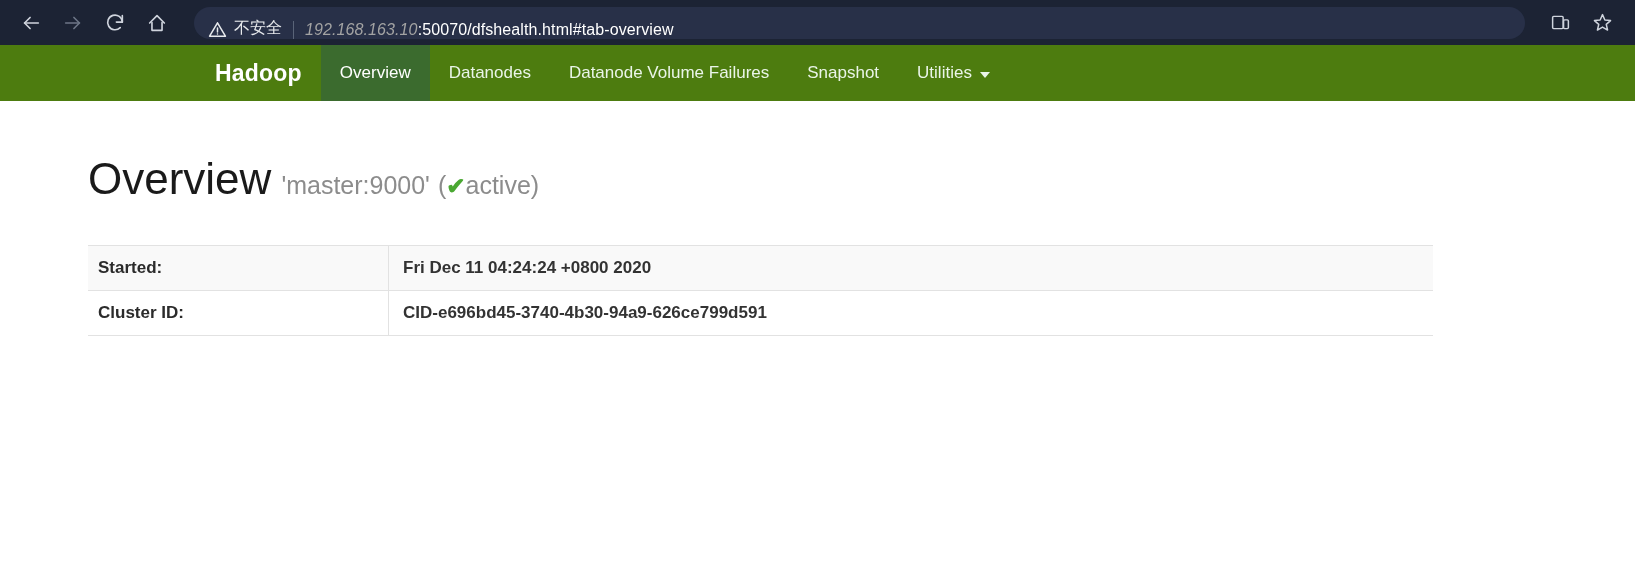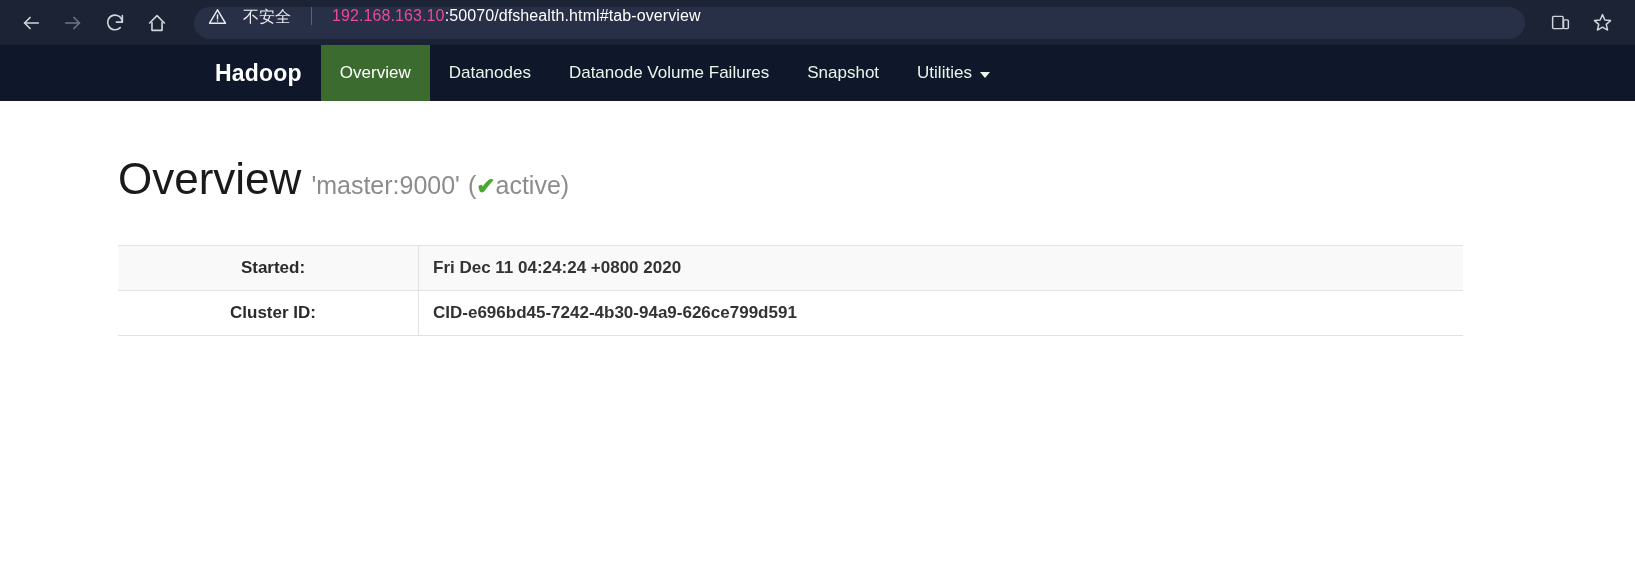--- a/index.html
+++ b/index.html
@@ -33,27 +33,26 @@
     margin-right: 8px;
   }
   .nav-btn svg { display: block; }
   .omnibox {
     flex: 1 1 auto;
     height: 32px;
     background: #2b3purple;
     background: #283048;
     border-radius: 16px;
     display: flex;
-    align-items: flex-start;
+    align-items: flex-end;
     padding: 0 14px;
     margin-left: 12px;
     margin-right: 12px;
     box-sizing: border-box;
     min-width: 0;
-    gap: 9px;
   }
   .warn-icon {
     flex: 0 0 auto;
     margin-right: 7px;
     display: flex;
     align-items: center;
   }
   .warn-text {
     color: #e8eaed;
     font-size: 16px;
@@ -67,33 +66,33 @@
     margin: 0 11px;
     flex: 0 0 auto;
   }
   .url-wrap {
     font-size: 16px;
     white-space: nowrap;
     overflow: hidden;
     text-overflow: ellipsis;
     letter-spacing: 0.1px;
   }
-  .url-host { color: #ec4899; }
+  .url-host { color: #a3a3a3; font-style: italic; }
   .url-rest { color: #ffffff; }
   .chrome-right {
     display: flex;
     align-items: center;
     flex: 0 0 auto;
   }
   .chrome-right .nav-btn { margin-right: 2px; margin-left: 6px; }
 
   
   .navbar {
     height: 56px;
-    background: #0f172a;
+    background: #4d7c0f;
     display: flex;
     align-items: stretch;
     padding-left: 196px;
     box-sizing: border-box;
   }
   .brand {
     color: #ffffff;
     font-size: 23px;
     font-weight: bold;
     display: flex;
@@ -120,21 +119,21 @@
     border-left: 5px solid transparent;
     border-right: 5px solid transparent;
     border-top: 6px solid #eaf5e8;
     margin-left: 8px;
     position: relative;
     top: 2px;
   }
 
   
   .content {
-    padding-left: 118px;
+    padding-left: 88px;
     padding-top: 54px;
   }
   .page-title {
     font-size: 44px;
     color: #1a1a1a;
     font-weight: normal;
     margin: 0;
     white-space: nowrap;
     line-height: 1.1;
   }
@@ -168,21 +167,20 @@
     text-align: left;
     vertical-align: middle;
     color: #333333;
     height: 20px;
   }
   .info-table th {
     width: 290px;
     font-weight: bold;
     border-right: 1px solid #e2e2e2;
     color: #2b2b2b;
-    text-align: center;
   }
   .info-table td {
     padding-left: 14px;
     font-weight: bold;
   }
 </style>
 </head>
 <body>
 
 <div class="browser-bar">
@@ -271,17 +269,17 @@
   </h1>
 
   <table class="info-table">
     <tbody>
       <tr>
         <th>Started:</th>
         <td>Fri Dec 11 04:24:24 +0800 2020</td>
       </tr>
       <tr>
         <th>Cluster ID:</th>
-        <td>CID-e696bd45-7242-4b30-94a9-626ce799d591</td>
+        <td>CID-e696bd45-3740-4b30-94a9-626ce799d591</td>
       </tr>
     </tbody>
   </table>
 </div>
 
 </body></html>

